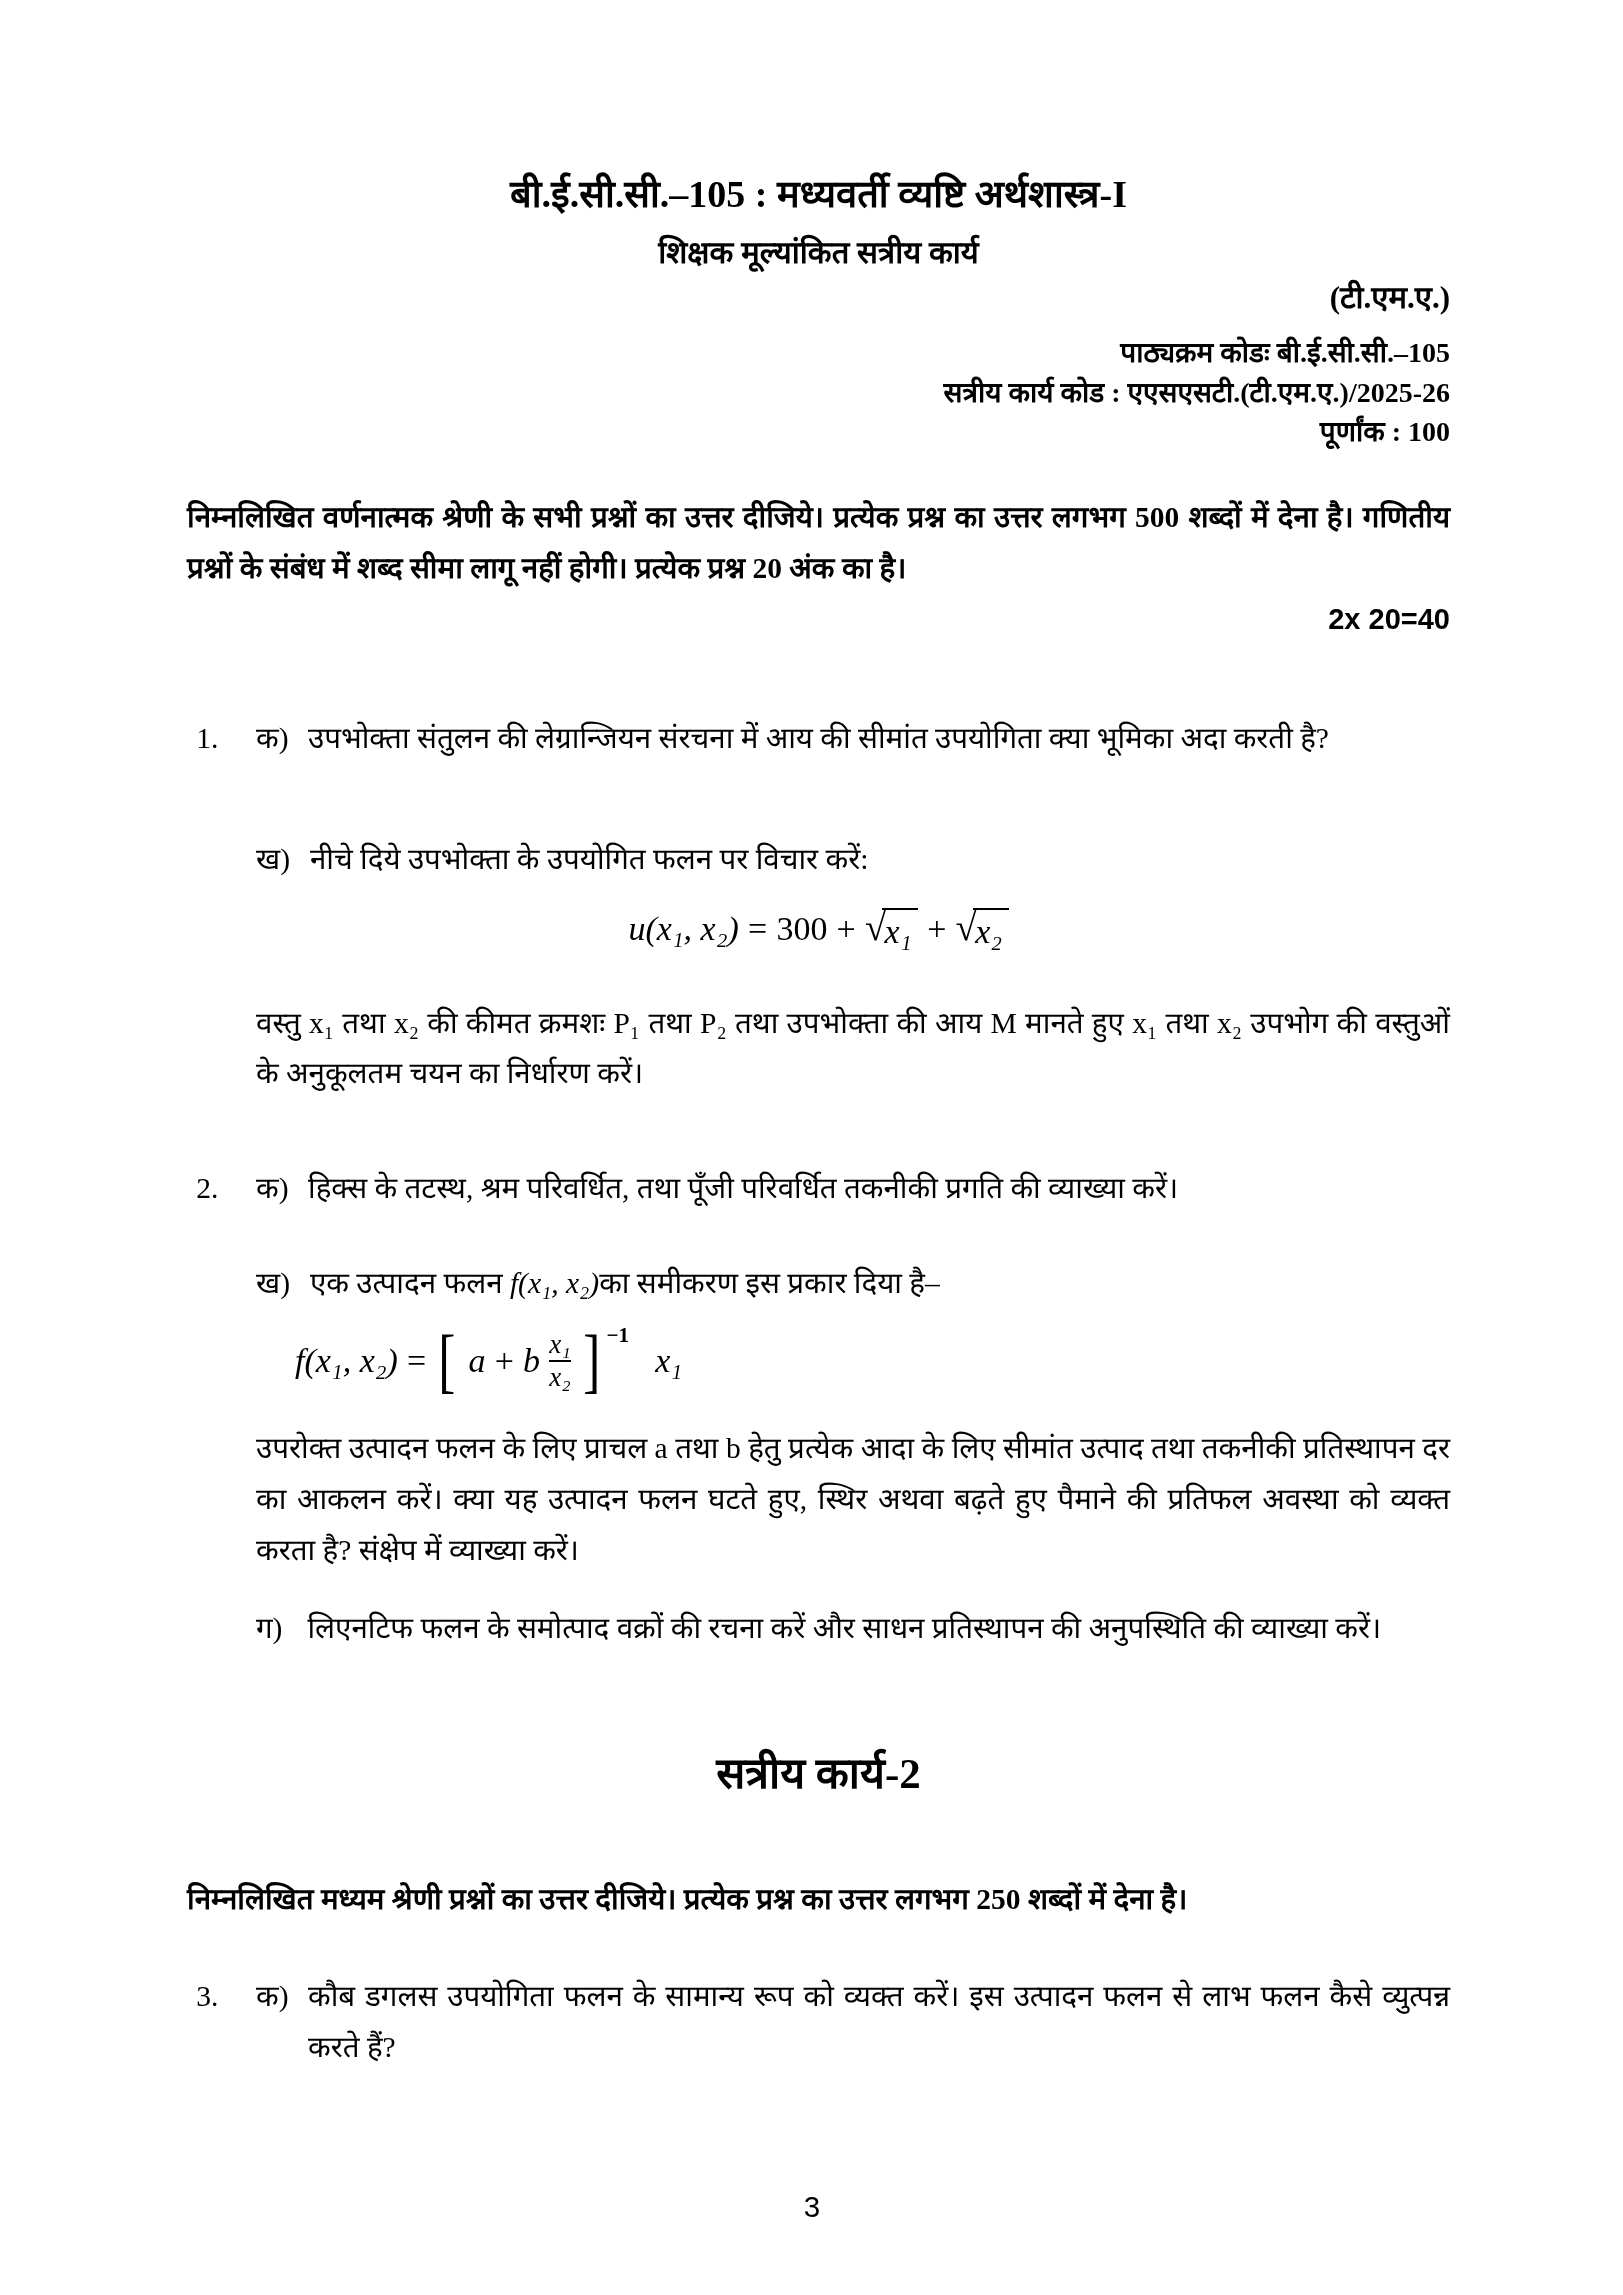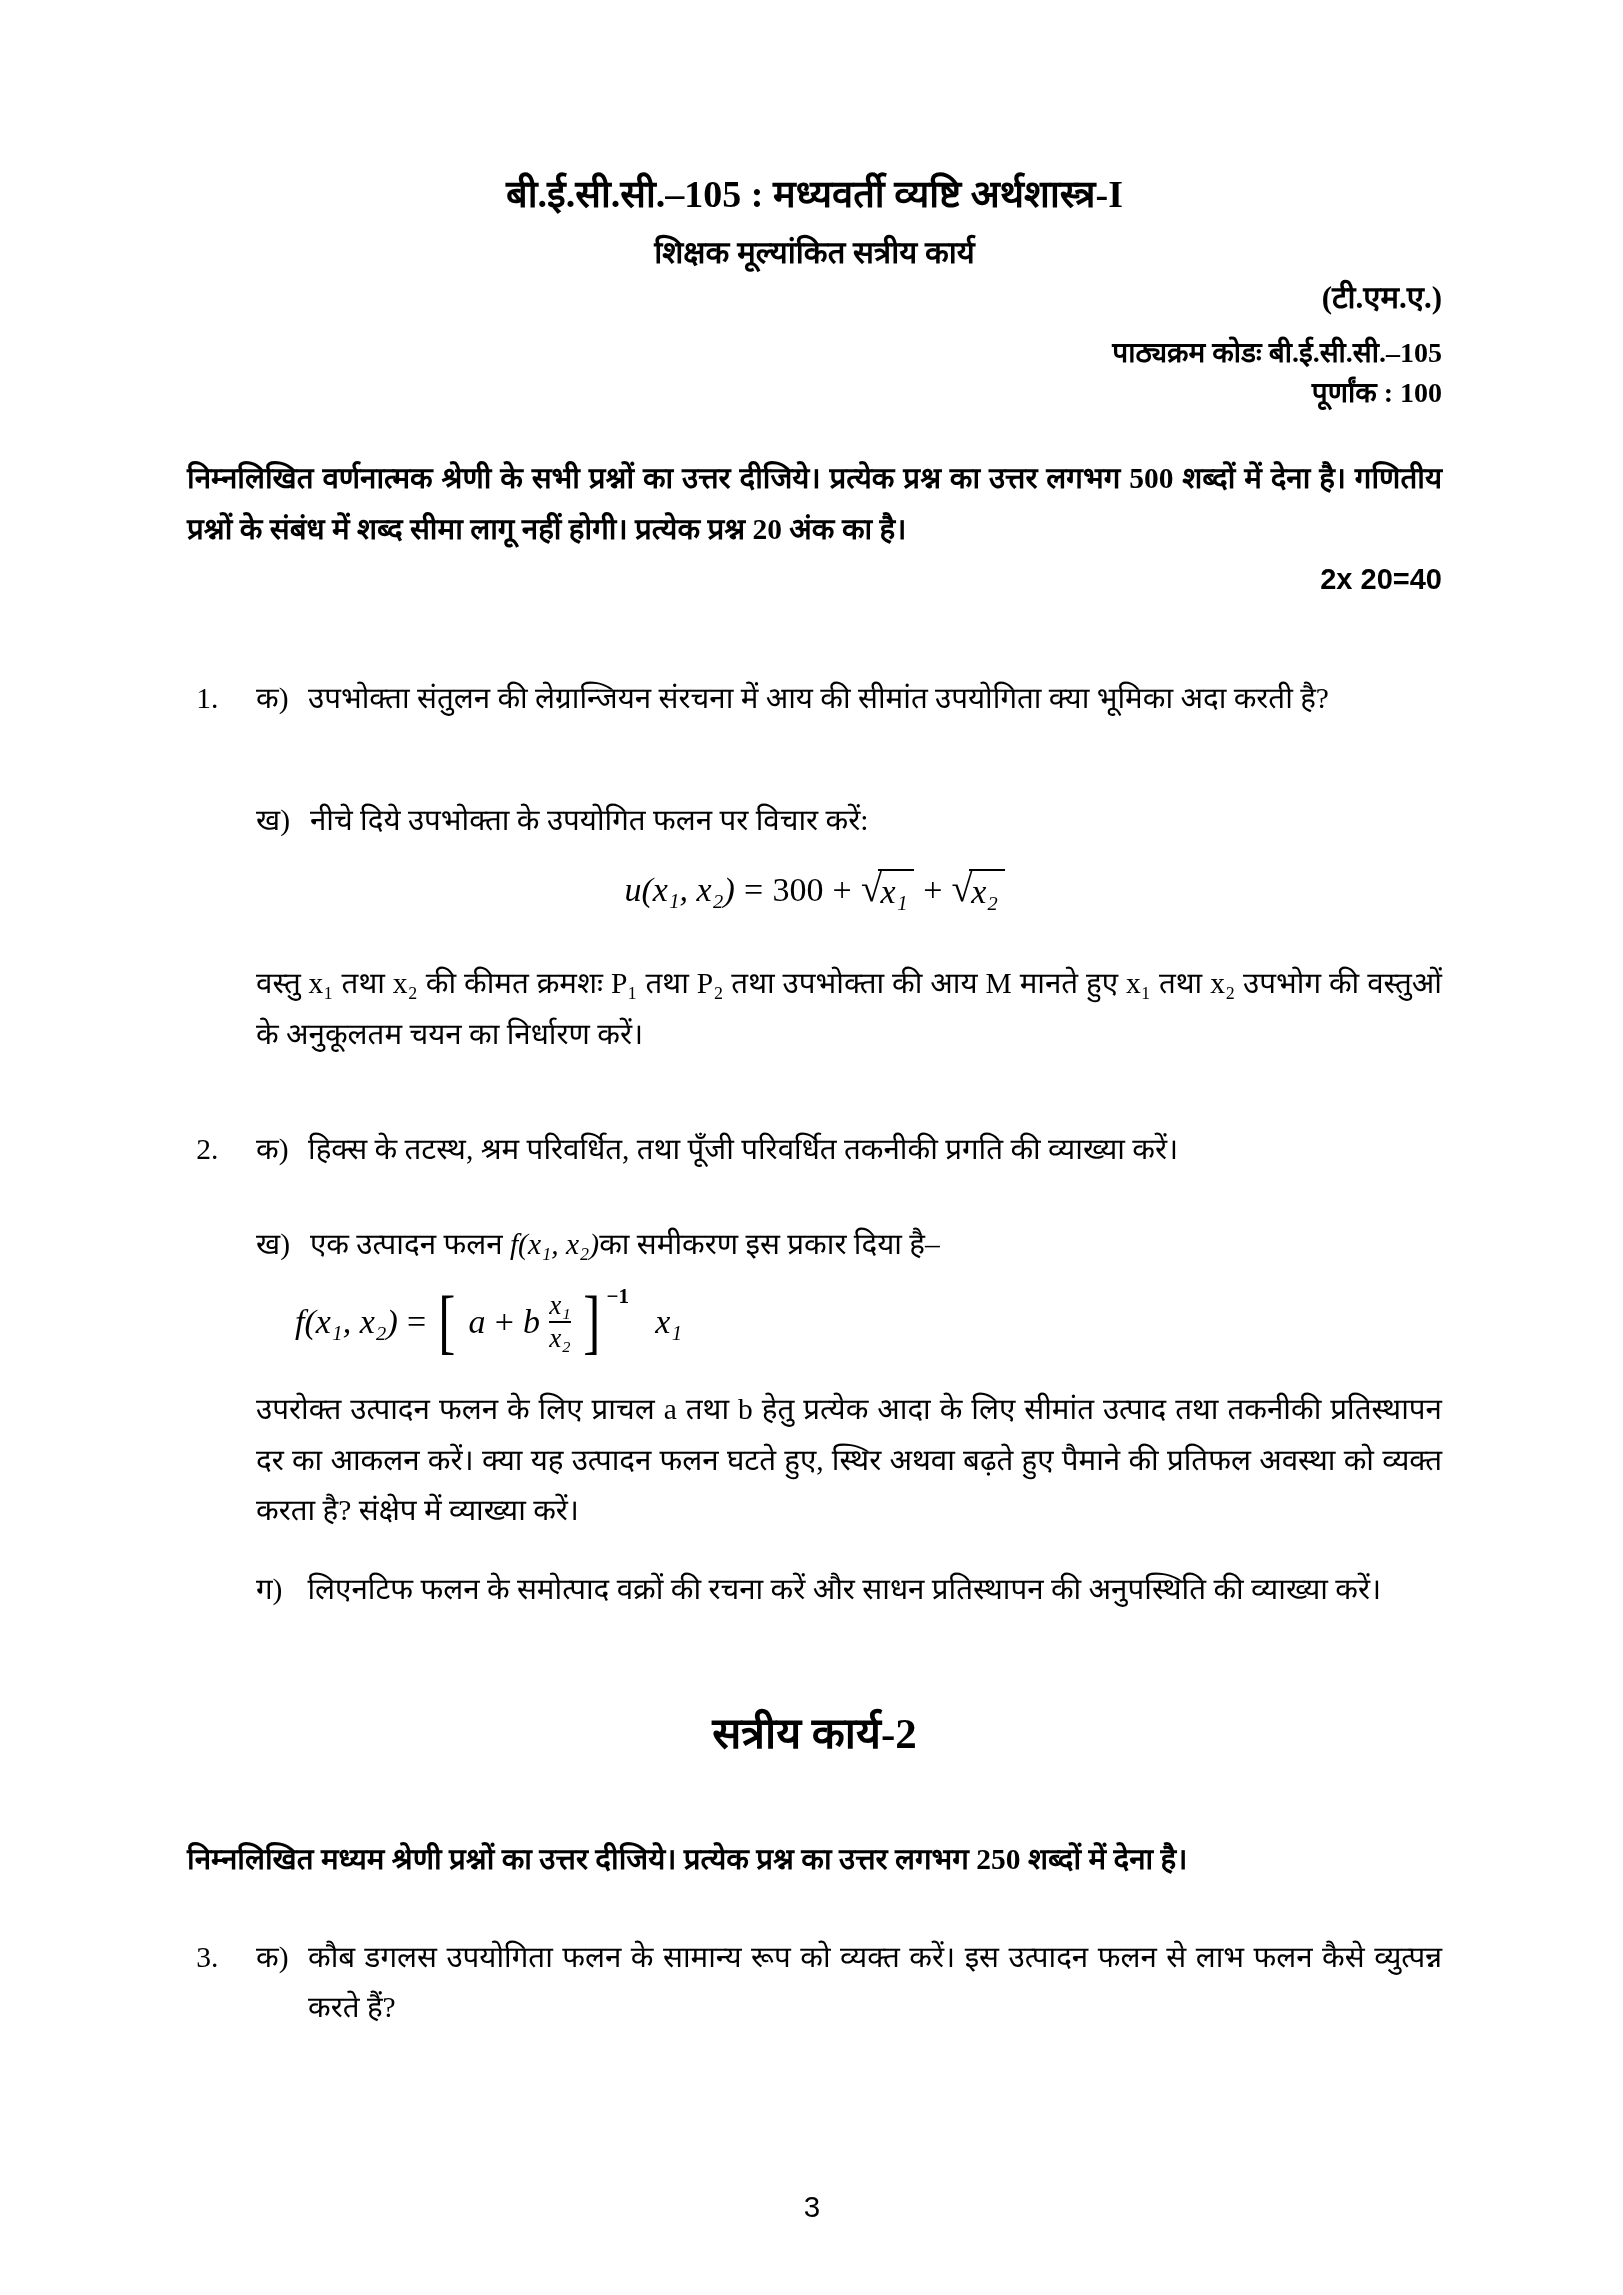--- a/index.html
+++ b/index.html
@@ -11,21 +11,21 @@
     margin: 0 auto;
     background: #ffffff;
     color: #000000;
     font-family: "Liberation Serif", "DejaVu Serif", serif;
     overflow: hidden;
   }
   .content {
     position: absolute;
     top: 0;
     left: 187px;
-    right: 182px;
+    right: 174px;
   }
 
   
   .doc-title {
     margin-top: 171px;
     text-align: center;
     font-size: 38px;
     font-weight: 700;
     line-height: 1.25;
   }
@@ -176,20 +176,21 @@
 
 <div class="page">
   <div class="content">
 
     <div class="doc-title">बी.ई.सी.सी.–105 : मध्यवर्ती व्यष्टि अर्थशास्त्र-I</div>
     <div class="doc-subtitle">शिक्षक मूल्यांकित सत्रीय कार्य</div>
     <div class="doc-tma">(टी.एम.ए.)</div>
 
     <div class="code-block">
       <div>पाठ्यक्रम कोडः बी.ई.सी.सी.–105</div>
+      <div>सत्रीय कार्य कोड : एएसएसटी.(टी.एम.ए.)/2025-26</div>
       <div>पूर्णांक : 100</div>
     </div>
 
     <div class="instr">निम्नलिखित वर्णनात्मक श्रेणी के सभी प्रश्नों का उत्तर दीजिये। प्रत्येक प्रश्न का उत्तर लगभग 500 शब्दों में देना है। गणितीय प्रश्नों के संबंध में शब्द सीमा लागू नहीं होगी। प्रत्येक प्रश्न 20 अंक का है।</div>
     <div class="marks-right">2x 20=40</div>
 
     <div class="q-row mt-q1a">
       <span class="q-num">1.</span>
       <span class="q-label">क)</span>
       <span class="q-text">उपभोक्ता संतुलन की लेग्रान्जियन संरचना में आय की सीमांत उपयोगिता क्या भूमिका अदा करती है?</span>

